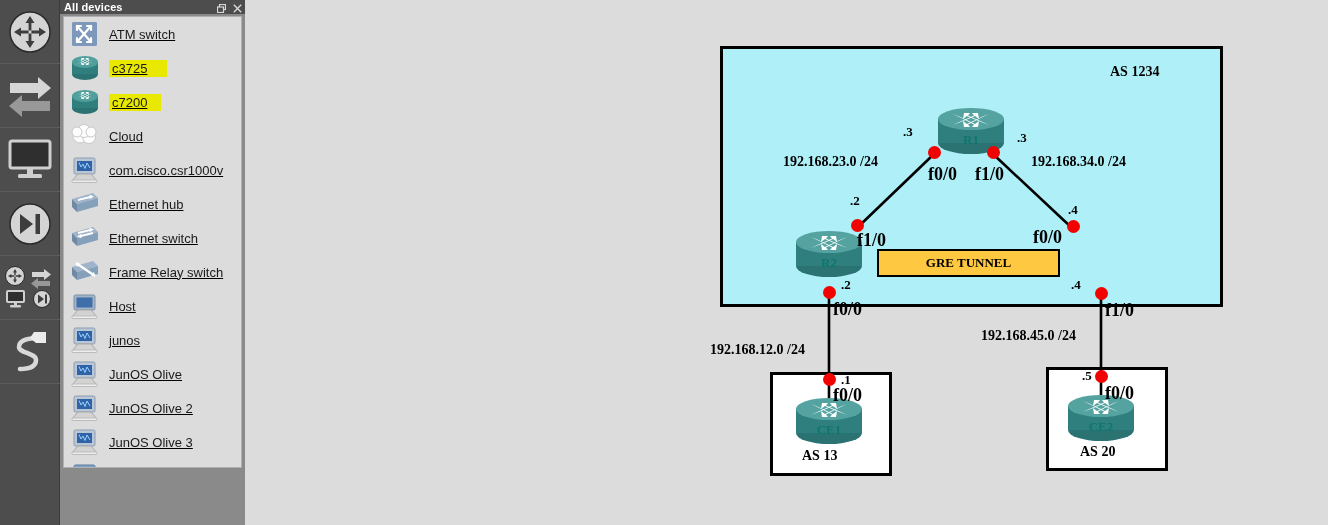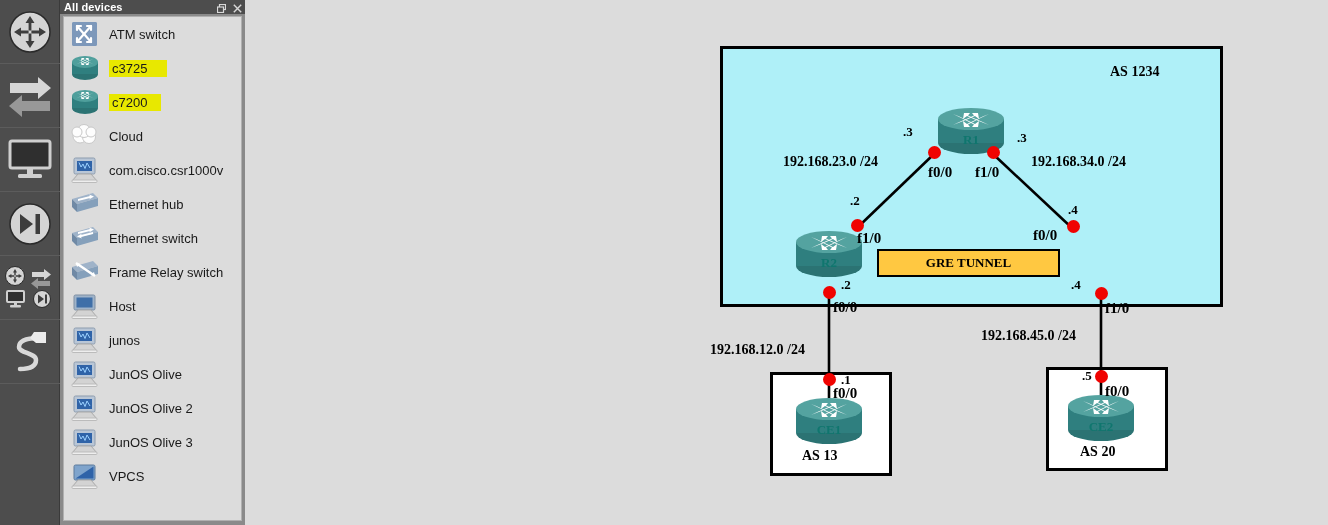--- a/index.html
+++ b/index.html
@@ -39,24 +39,25 @@
     color: #ffffff; font-size: 11px; font-weight: bold;
     padding-left: 4px; letter-spacing: .1px;
     white-space: nowrap;
   }
   .tb-btns { position: absolute; right: 3px; top: 0; height: 15px;
              display: flex; align-items: center; gap: 7px; }
   .tb-btns span { display: block; cursor: pointer; }
 
   #device-list {
     position: absolute; left: 3px; top: 16px;
-    width: 179px; height: 505px;
+    width: 179px; height: 452px;
     background: #dcdcdc;
     border: 1px solid #b0b0b0;
     overflow: hidden;
+    text-decoration: underline;
   }
   .dev-row {
     position: relative; height: 34px;
     display: flex; align-items: center;
     padding-left: 5px; cursor: pointer;
   }
   .dev-icon { width: 34px; height: 30px; position: relative; flex: 0 0 34px; }
   .dev-label {
     position: relative; z-index: 2;
     font-size: 13px; color: #1a1a1a;
@@ -103,21 +104,21 @@
     font-weight: bold; font-size: 13px; color: #0f766e;
   }
 
   .lbl {
     position: absolute;
     font-family: "Liberation Serif", serif;
     font-weight: bold; color: #000;
     white-space: nowrap;
   }
   .lbl.net  { font-size: 14px; }
-  .lbl.intf { font-size: 15px; }
+  .lbl.intf { font-size: 18px; }
   .lbl.ip   { font-size: 13px; }
   .lbl.as   { font-size: 14px; }
   .dot {
     position: absolute; width: 13px; height: 13px;
     border-radius: 50%; background: #f00301;
   }
 </style>
 </head>
 <body>
 

